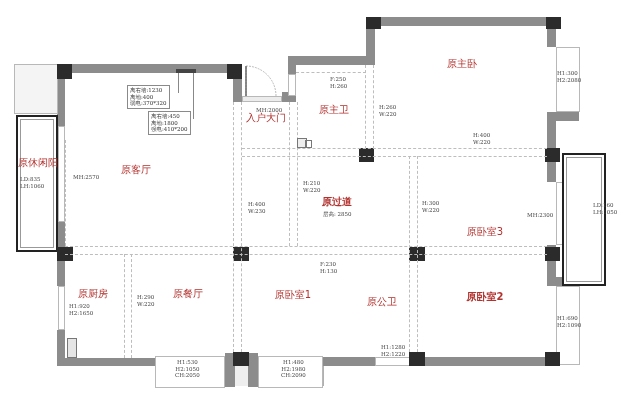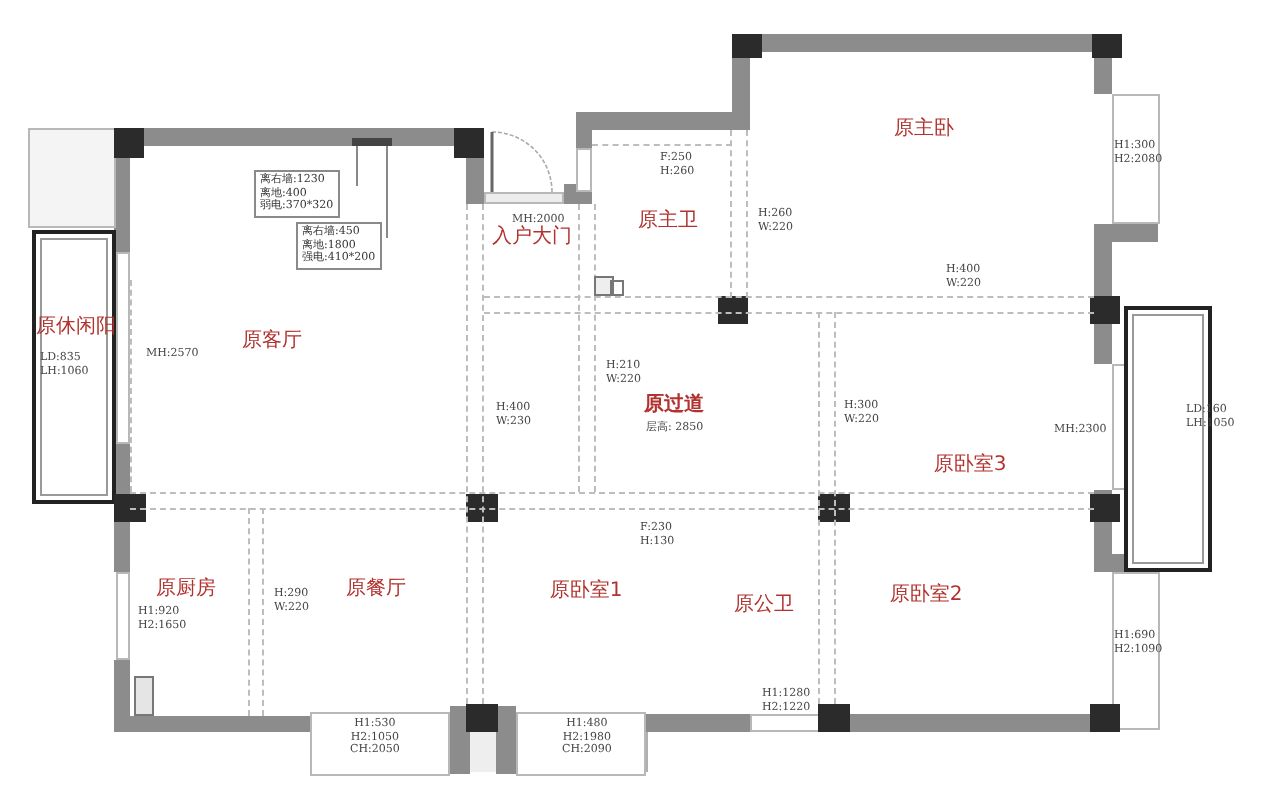--- a/index.html
+++ b/index.html
@@ -118,21 +118,21 @@
 <div class="room" style="left:136px;top:170px;">原客厅</div>
 <div class="room" style="left:266px;top:118px;">入户大门</div>
 <div class="room" style="left:334px;top:110px;">原主卫</div>
 <div class="room" style="left:462px;top:64px;text-align:center;">原主卧</div>
 <div class="room" style="left:337px;top:202px;font-weight:bold;">原过道</div>
 <div class="room" style="left:485px;top:204px;margin-top:28px;">原卧室3</div>
 <div class="room" style="left:93px;top:294px;">原厨房</div>
 <div class="room" style="left:188px;top:294px;">原餐厅</div>
 <div class="room" style="left:293px;top:295px;">原卧室1</div>
 <div class="room" style="left:382px;top:302px;">原公卫</div>
-<div class="room" style="left:463px;top:297px;">原卧室2</div>
+<div class="room" style="left:485px;top:297px;font-weight:bold;">原卧室2</div>
 
 <div class="dim" style="left:20px;top:176px;">
   <div>LD:835</div>
   <div>LH:1060</div>
 </div>
 <div class="dim" style="left:73px;top:174px;">MH:2570</div>
 <div class="dim" style="left:256px;top:107px;">MH:2000</div>
 <div class="dim" style="left:330px;top:76px;">
   <div>F:250</div>
   <div>H:260</div>

